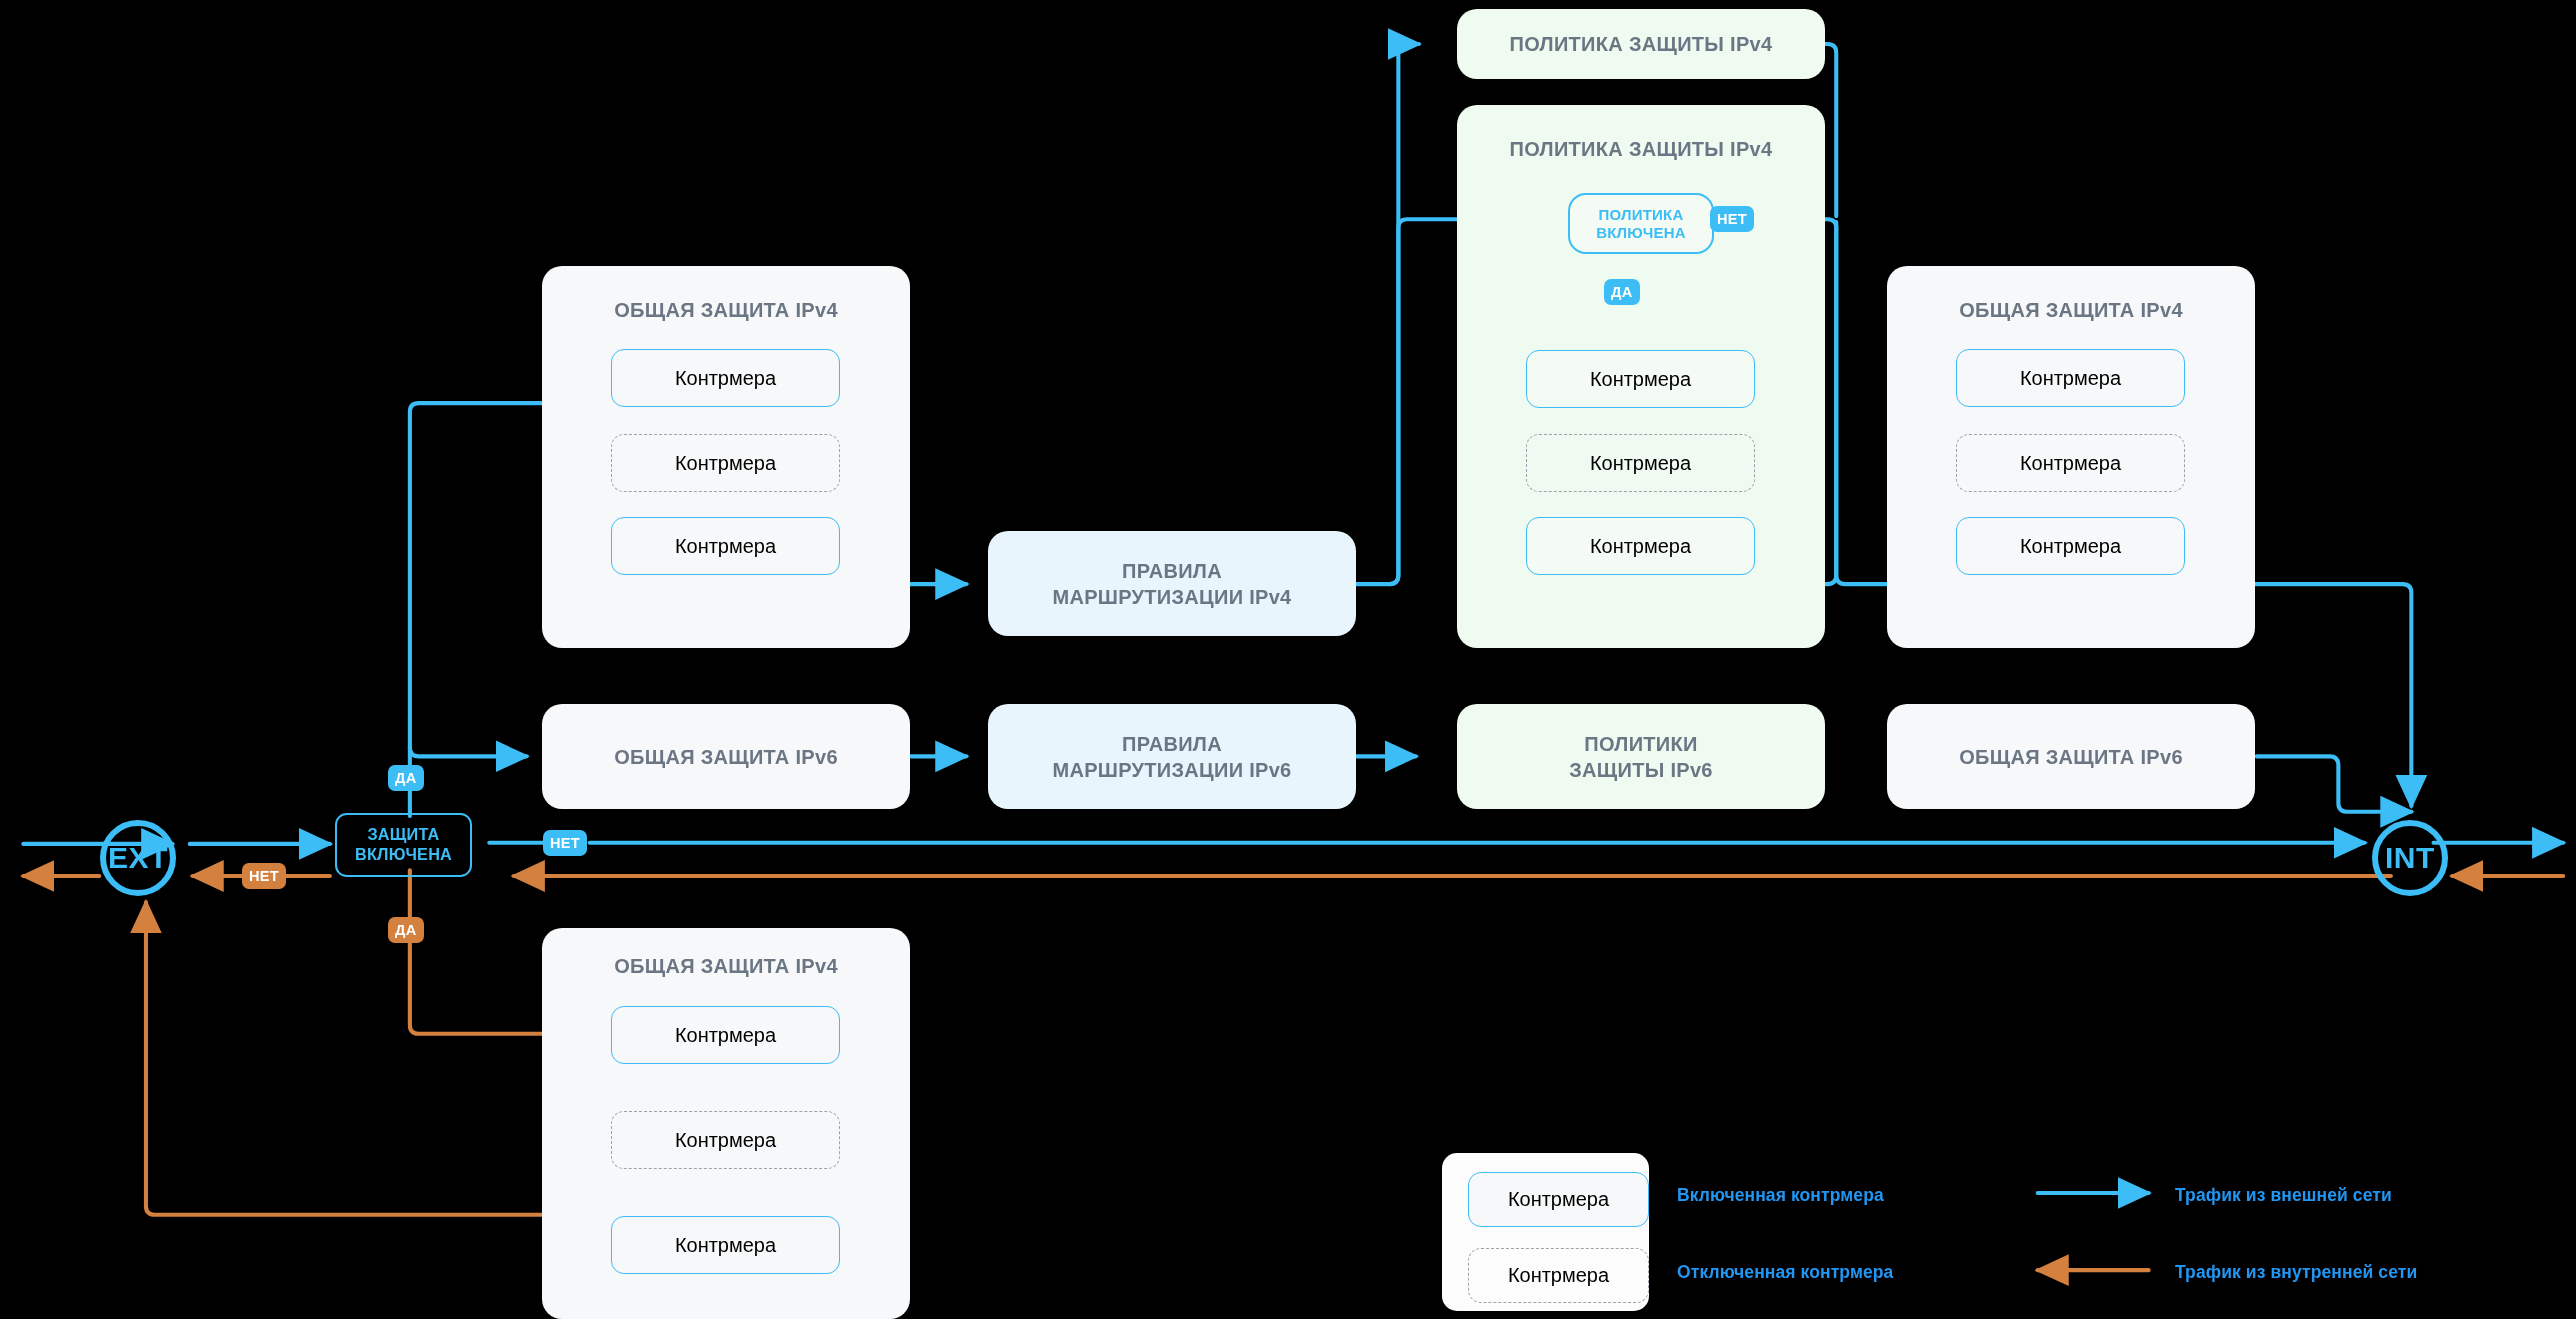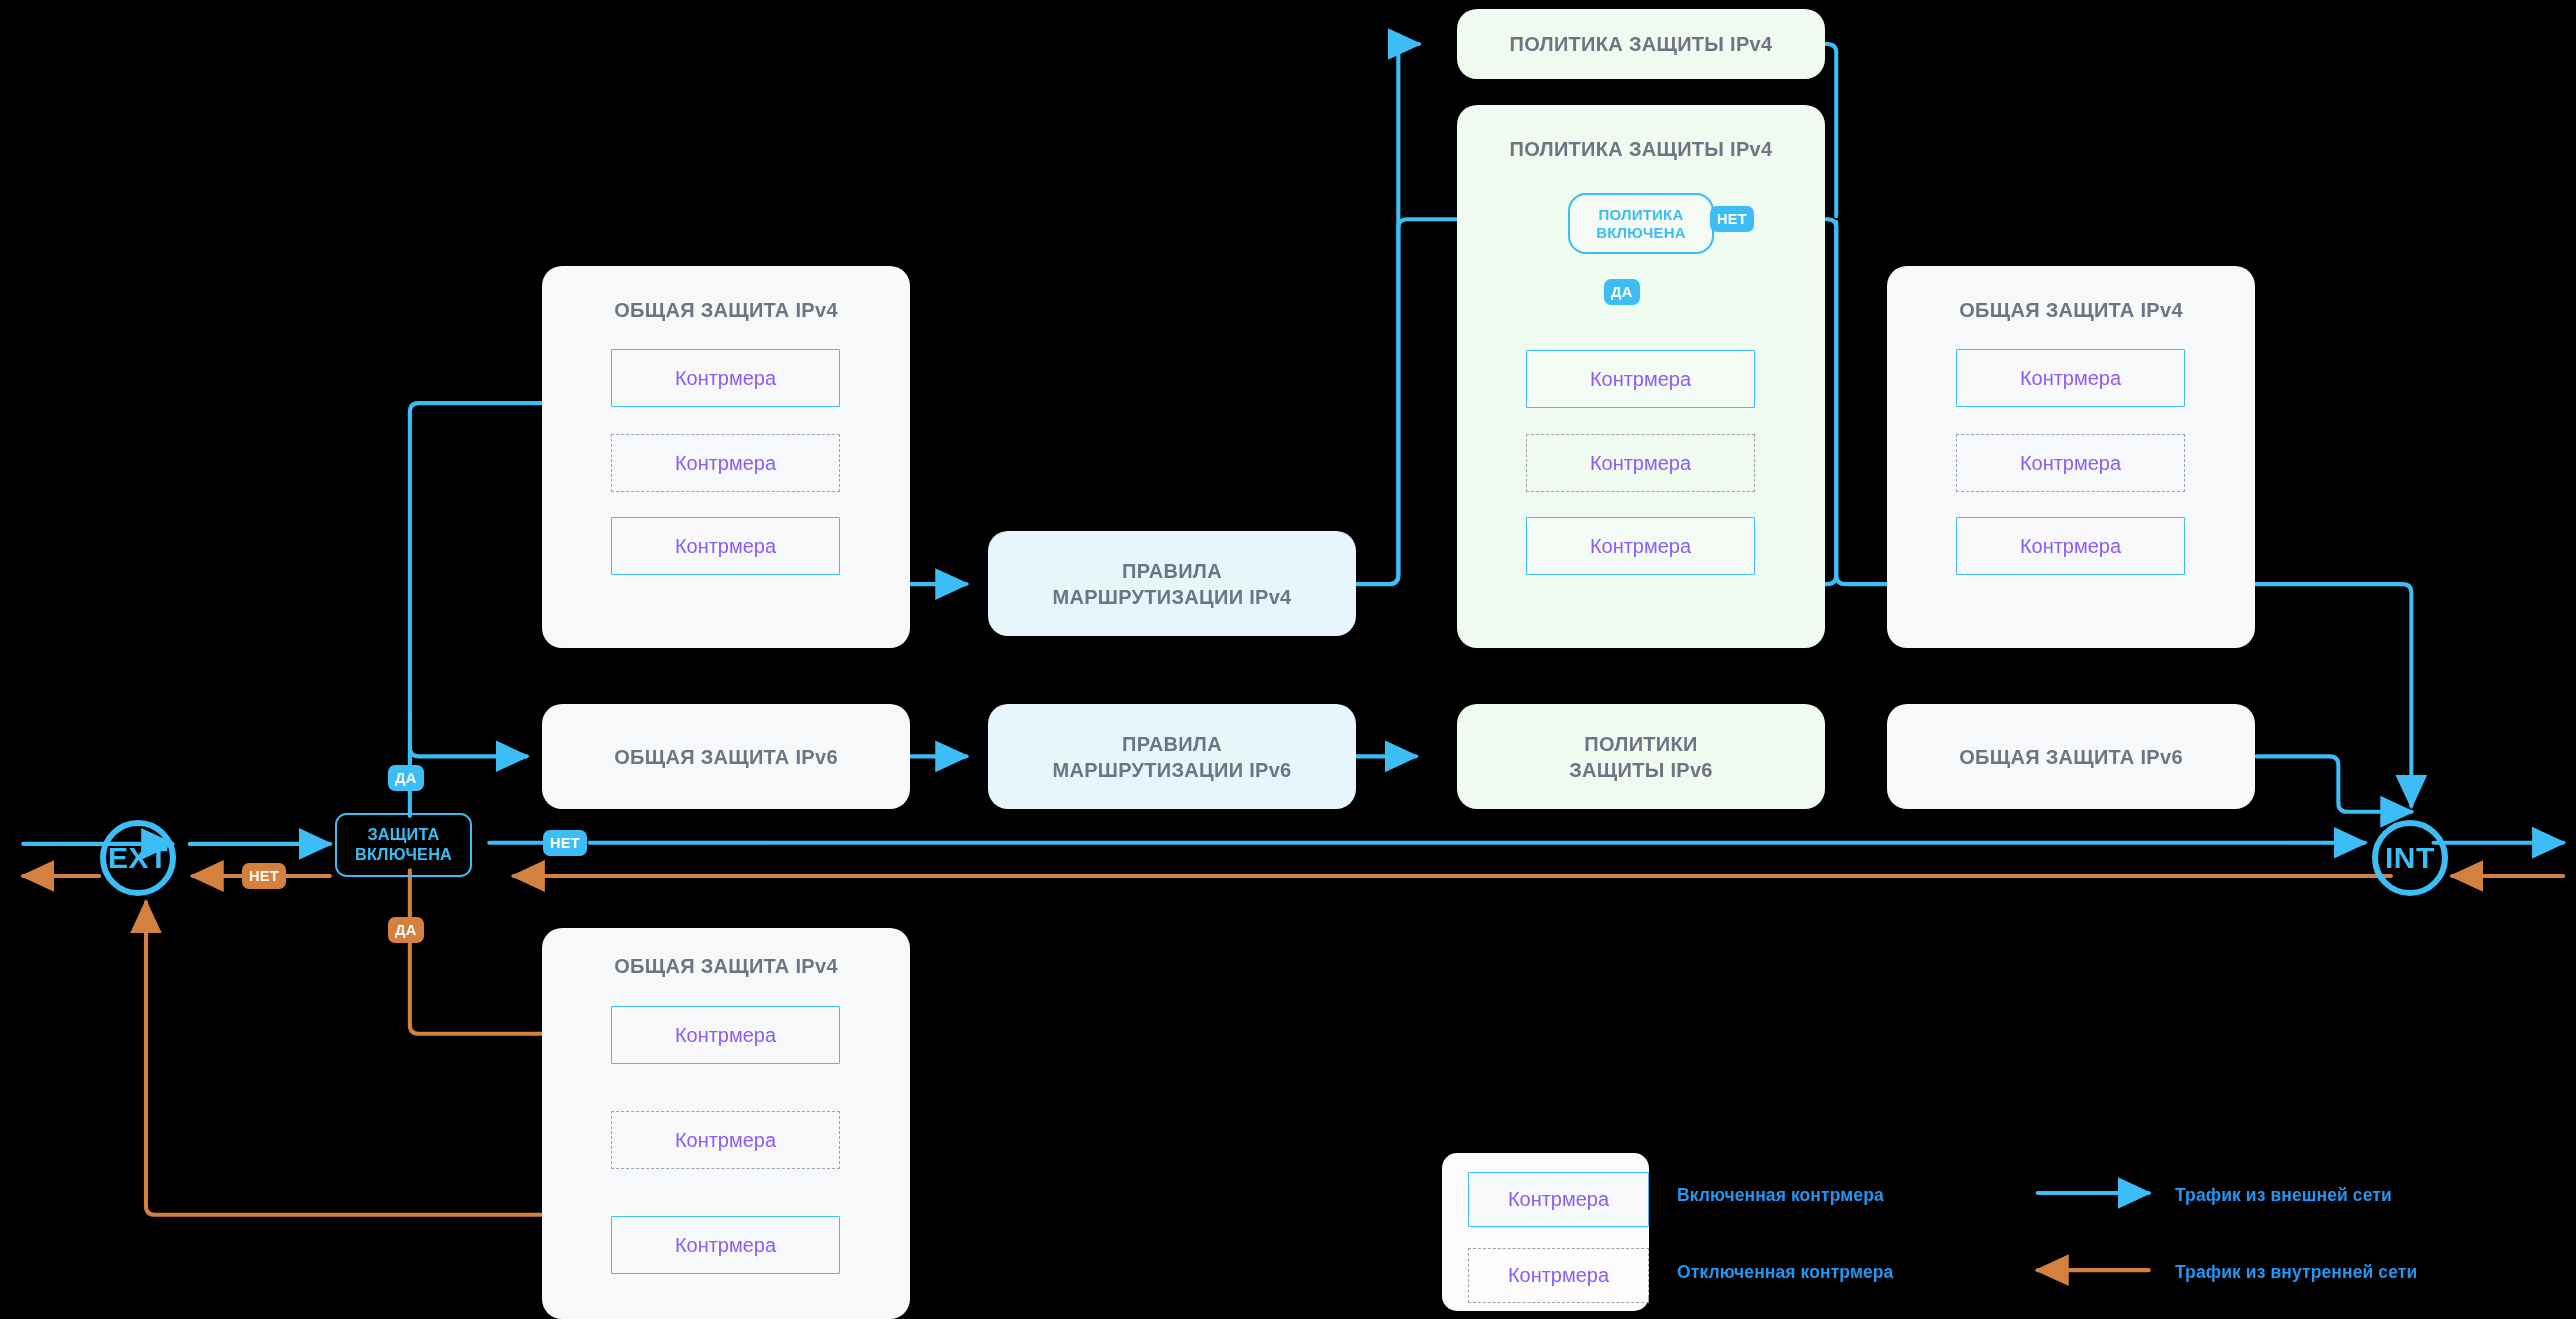--- a/index.html
+++ b/index.html
@@ -31,23 +31,23 @@
   }
   .centered-title{
     position:absolute;left:0;right:0;top:50%;transform:translateY(-50%);
     text-align:center;font-weight:bold;color:#6b7684;
     font-size:20px;line-height:1.3;letter-spacing:0.3px;
   }
 
   
   .cm{
     position:absolute;box-sizing:border-box;
-    border-radius:1px;
+    border-radius:13px;
     display:flex;align-items:center;justify-content:center;
-    color:#8b5cf6;font-size:20px;
+    color:#000000;font-size:20px;
     background:#f7f8f9;
   }
   .cm.on{border:1.8px solid #3cbdf5;}
   .cm.off{border:1.8px dashed #9aa3ad;background:transparent;}
   .card.mint .cm.on{background:#f4fbf5;}
   .card.mint .cm.off{background:transparent;}
 
   
   .decision{
     position:absolute;box-sizing:border-box;

